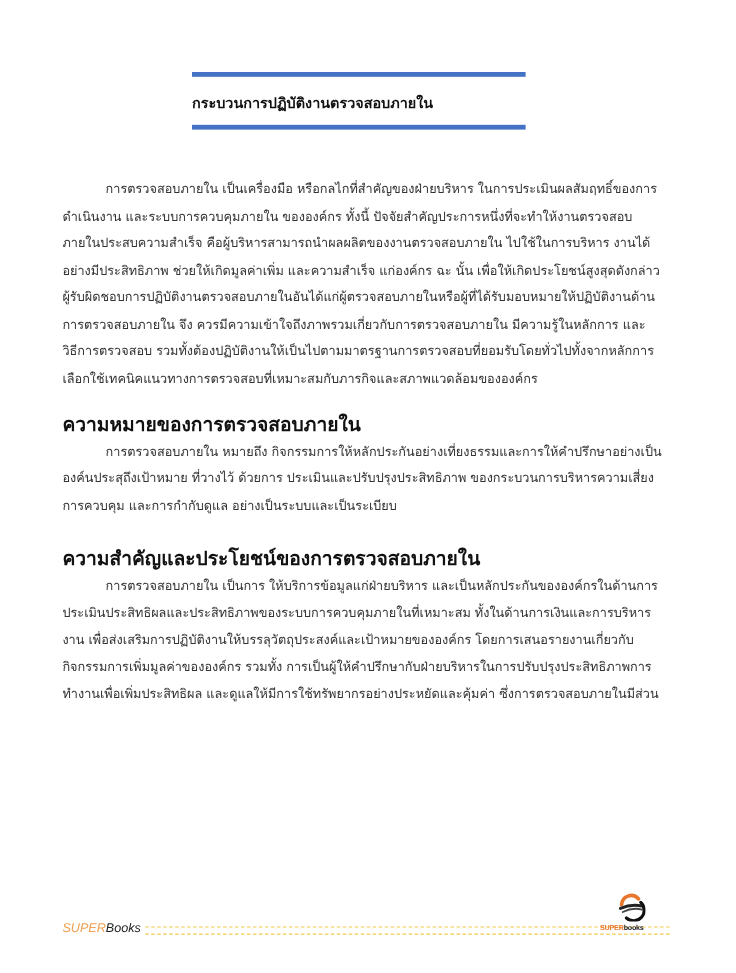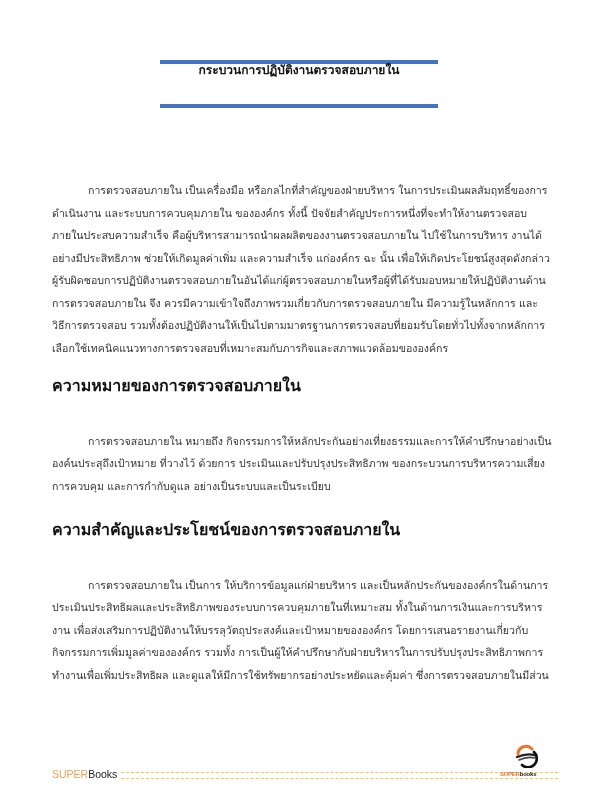--- a/index.html
+++ b/index.html
@@ -28,60 +28,60 @@
       width: 278px;
       height: 4px;
       background: #4472c4;
     }
     .title-rule.top { top: 0; }
     .title-rule.bottom { top: 44px; }
     .title-text {
       position: absolute;
       left: 0;
       width: 278px;
-      top: 0;
-      text-align: center;
+      top: 16px;
       font-size: 12px;
       font-weight: bold;
       color: #111;
       white-space: nowrap;
     }
     .content {
       position: absolute;
       left: 52px;
       top: 147px;
       width: 505px;
     }
     .line {
       height: 22.5px;
       line-height: 22.5px;
       font-size: 10.6px;
       white-space: nowrap;
       overflow: hidden;
       color: #333;
     }
-    .line.indent { padding-left: 36px; margin-top: 32px; }
+    .line.indent { padding-left: 36px; }
     .heading {
       height: 22.5px;
       line-height: 22.5px;
       font-size: 16px;
       font-weight: bold;
       color: #111;
       white-space: nowrap;
     }
     .gap-1 { height: 16px; }
     .gap-2 { height: 22px; }
     .footer {
       position: absolute;
       left: 52px;
       top: 766px;
       width: 510px;
       height: 16px;
       display: flex;
       align-items: center;
+      font-style: italic;
     }
     .brand {
       font-family: "Liberation Sans", sans-serif;
       font-size: 10.5px;
       white-space: nowrap;
     }
     .brand .super { color: #f0a050; }
     .brand .books { color: #222; }
     .footer-rule {
       flex: 1;

